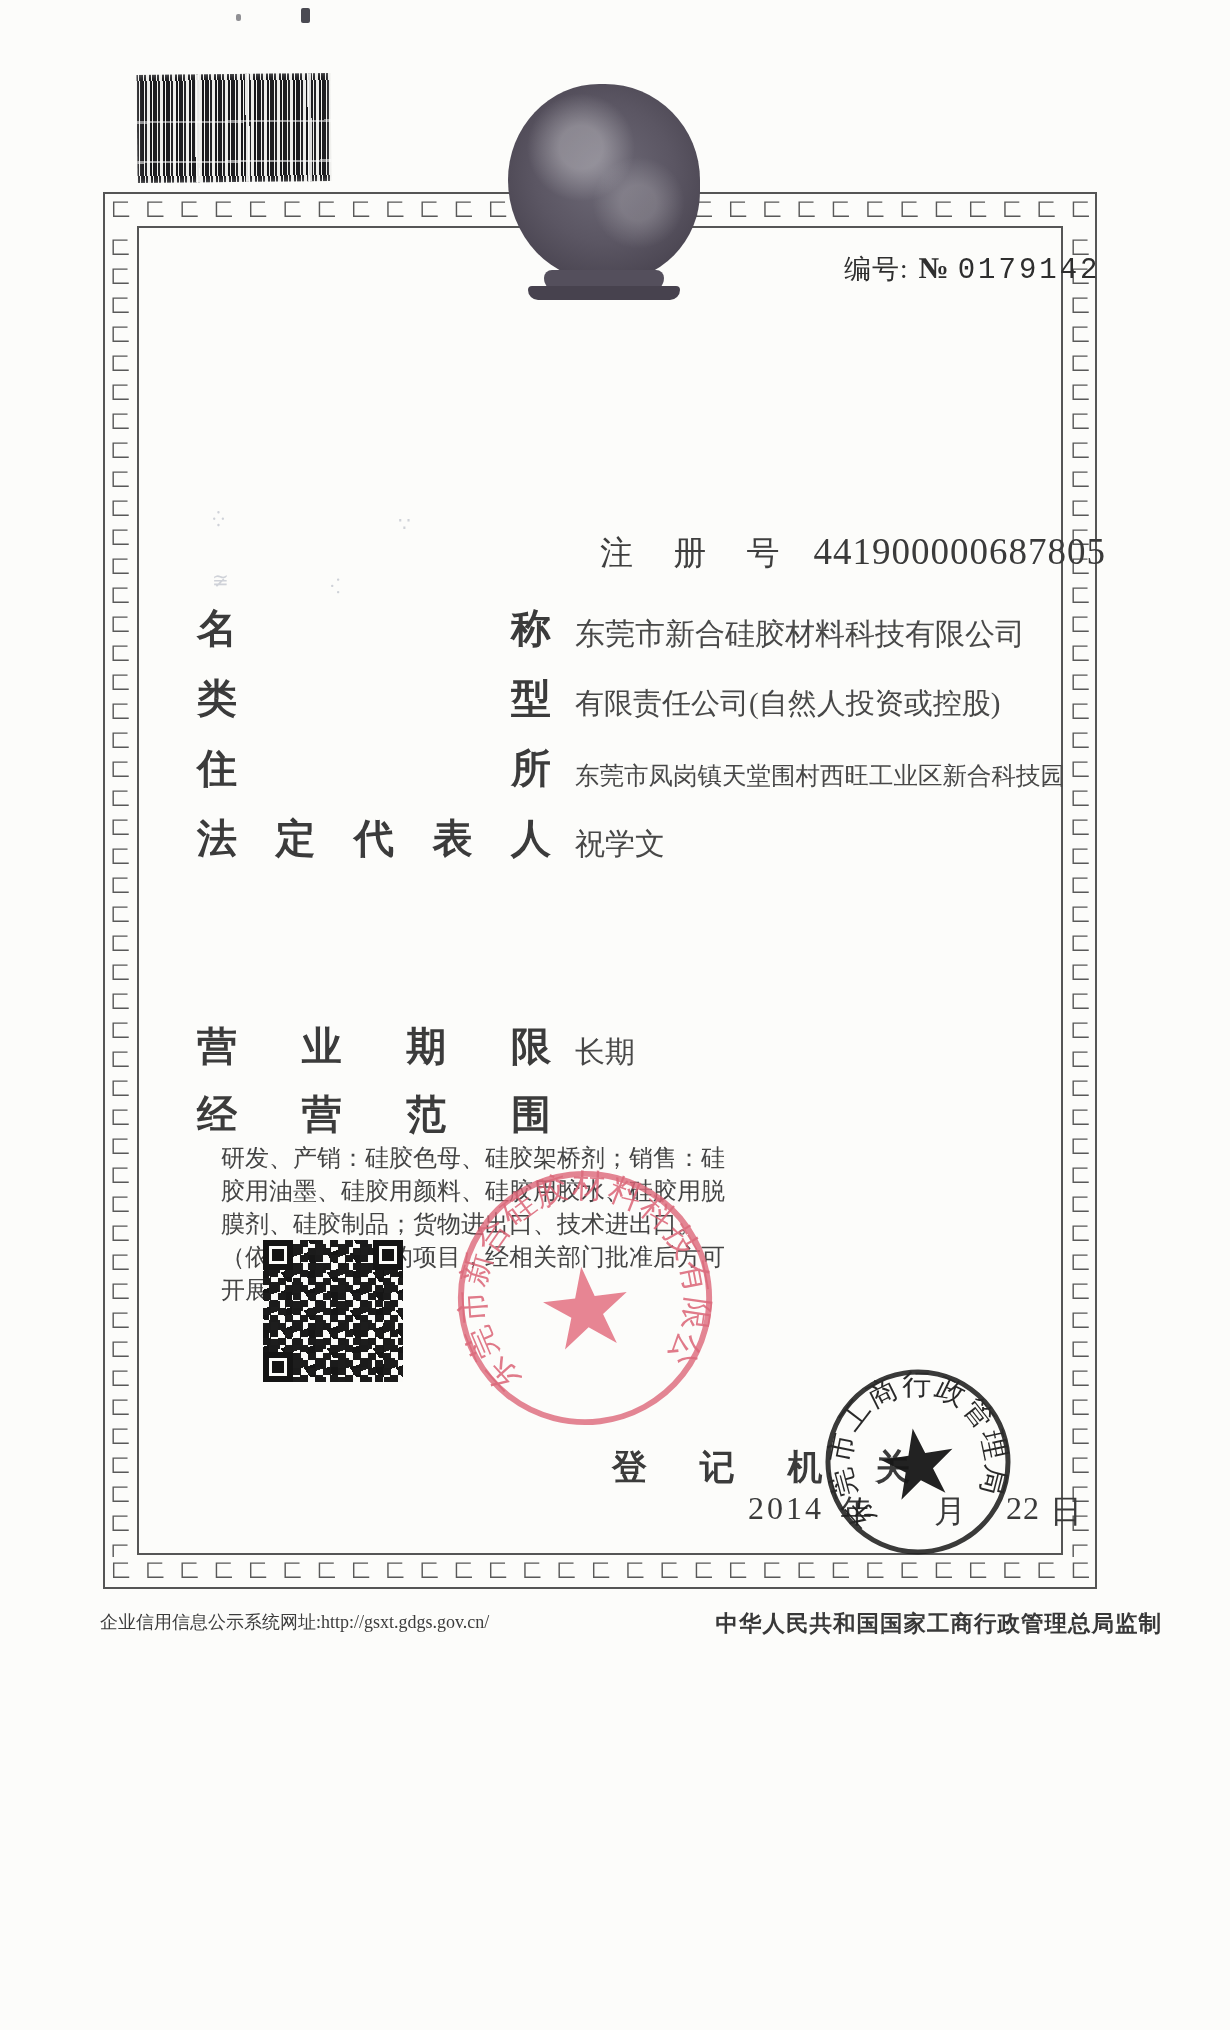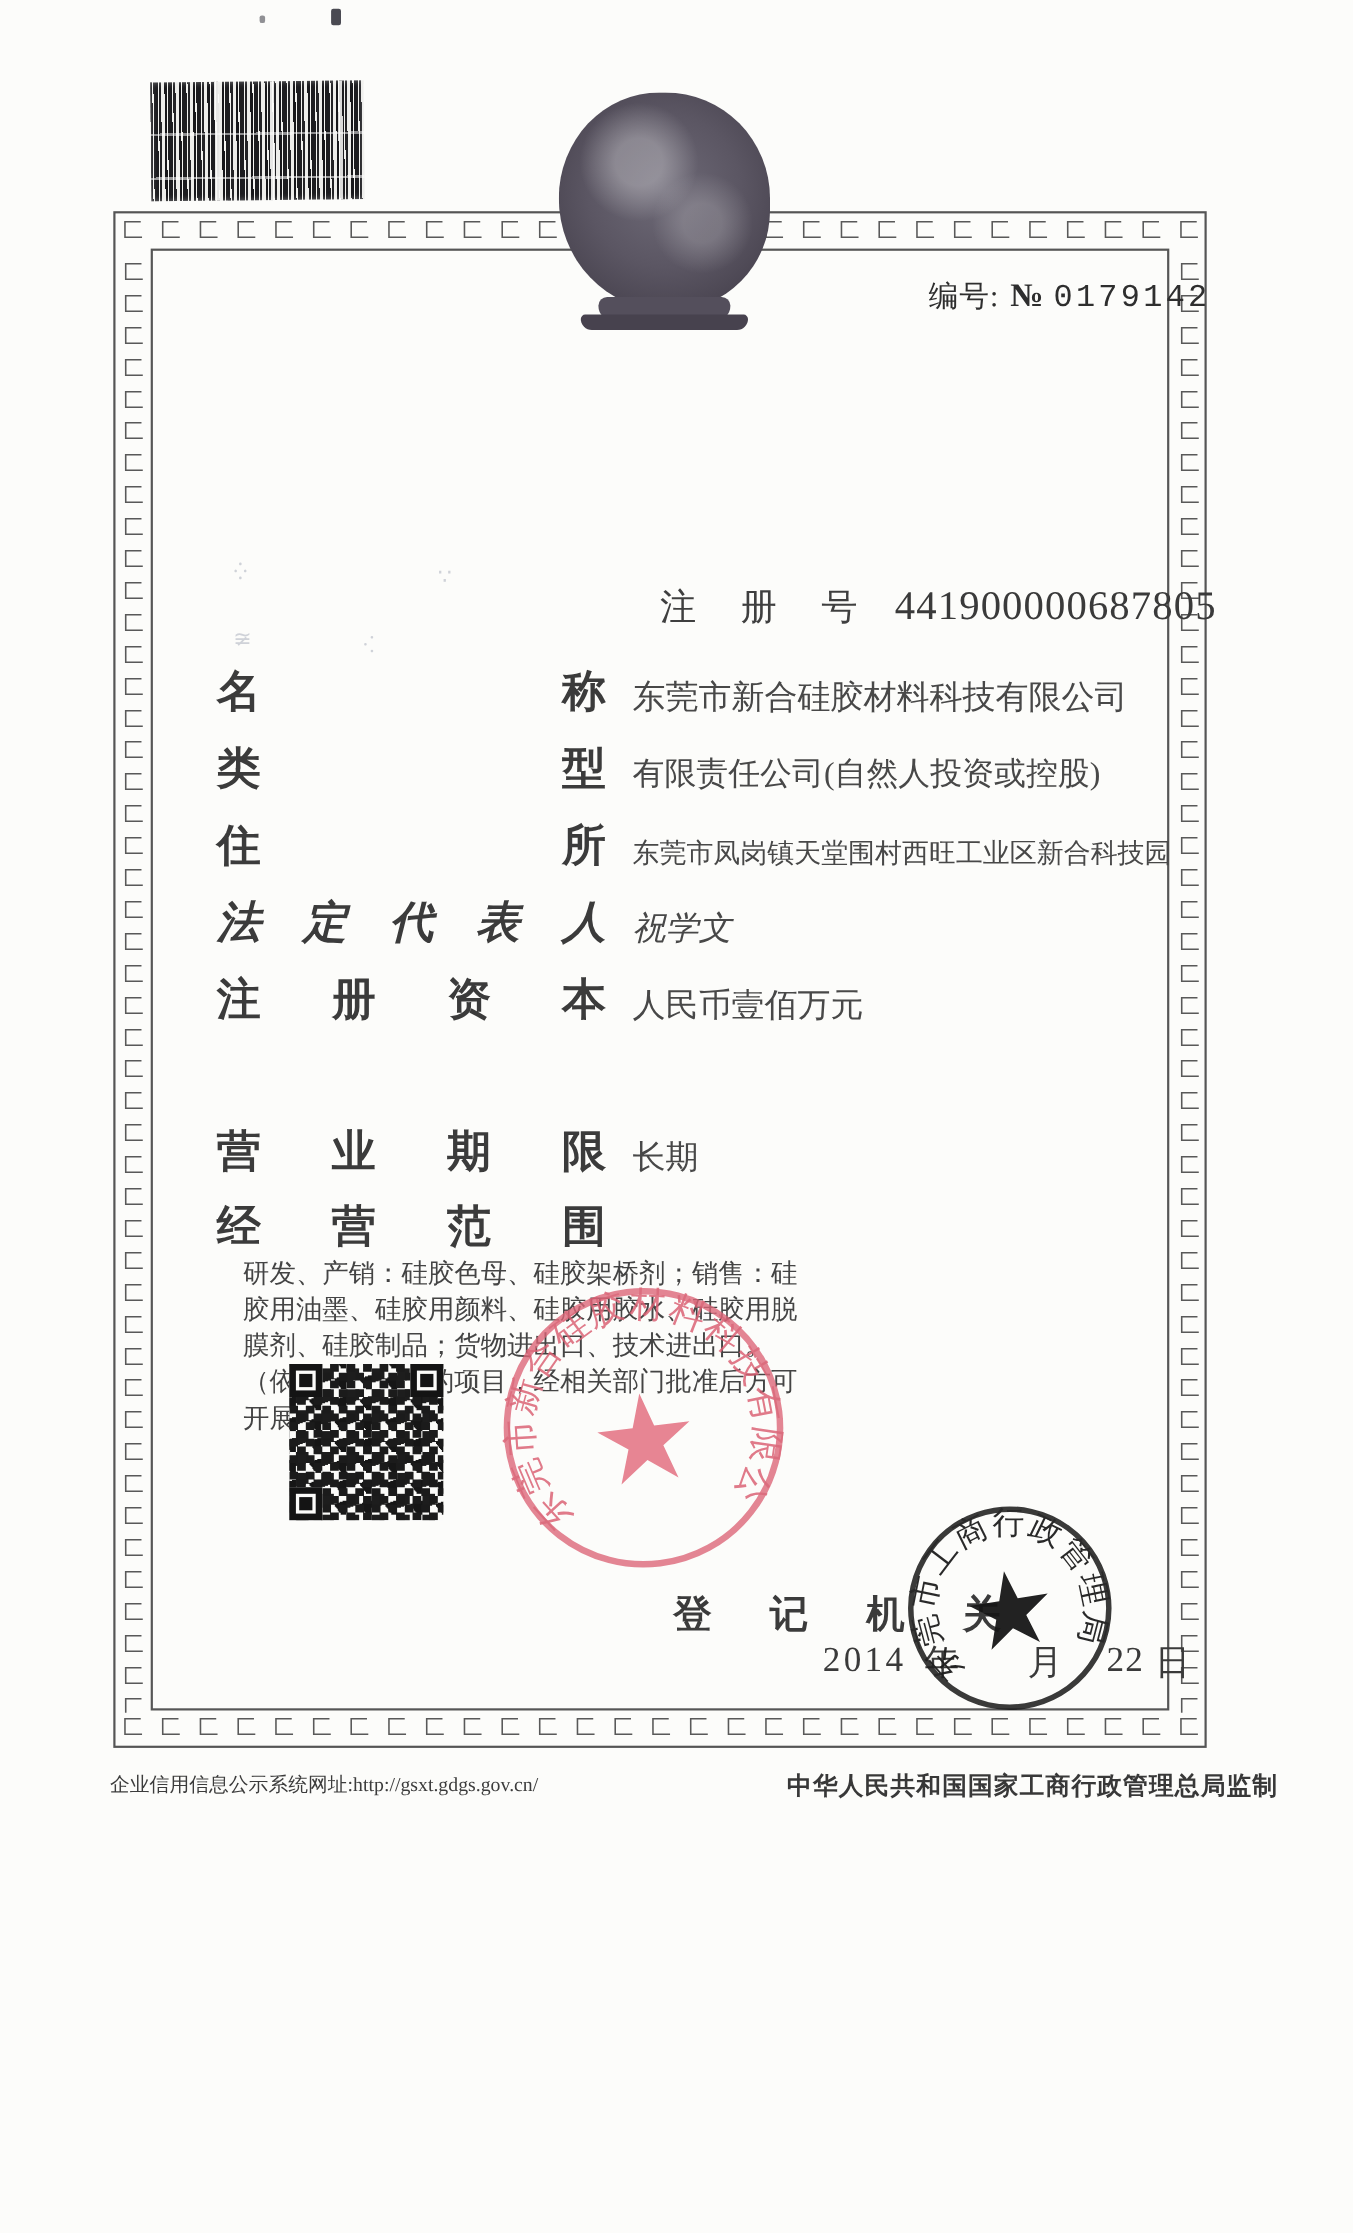--- a/index.html
+++ b/index.html
@@ -137,27 +137,23 @@
     <div class="val">东莞市新合硅胶材料科技有限公司</div>
   </div>
   <div class="row" style="top:676px;">
     <div class="lab">类型</div>
     <div class="val mid">有限责任公司(自然人投资或控股)</div>
   </div>
   <div class="row" style="top:746px;">
     <div class="lab">住所</div>
     <div class="val small">东莞市凤岗镇天堂围村西旺工业区新合科技园</div>
   </div>
-  <div class="row" style="top:816px;font-style:italic;">
+  <div class="row" style="top:816px;">
     <div class="lab">法定代表人</div>
     <div class="val">祝学文</div>
-  </div>
-  <div class="row" style="top:886px;">
-    <div class="lab">注册资本</div>
-    <div class="val">人民币壹佰万元</div>
   </div>
   <div class="row" style="top:1024px;">
     <div class="lab">营业期限</div>
     <div class="val">长期</div>
   </div>
   <div class="row" style="top:1092px;flex-direction:column;">
     <div class="lab">经营范围</div>
     <div class="val para">研发、产销：硅胶色母、硅胶架桥剂；销售：硅胶用油墨、硅胶用颜料、硅胶用胶水、硅胶用脱膜剂、硅胶制品；货物进出口、技术进出口。（依法须经批准的项目，经相关部门批准后方可开展经营活动。）</div>
   </div>
 

